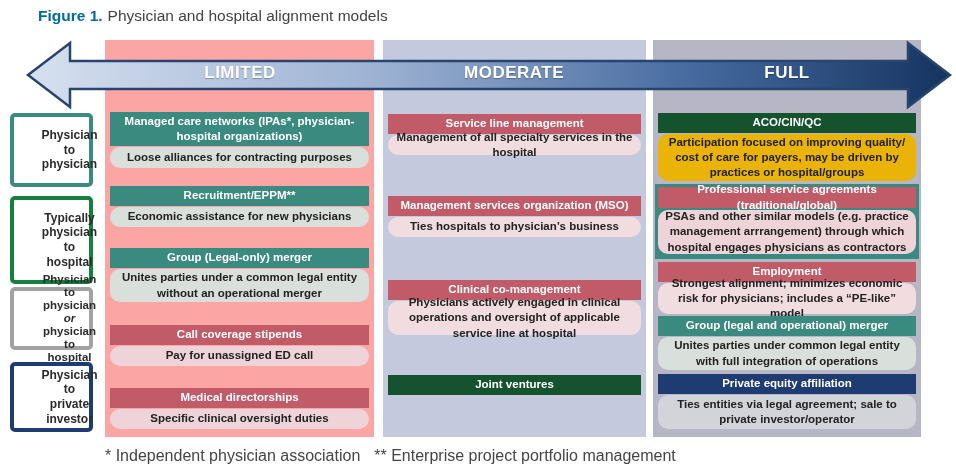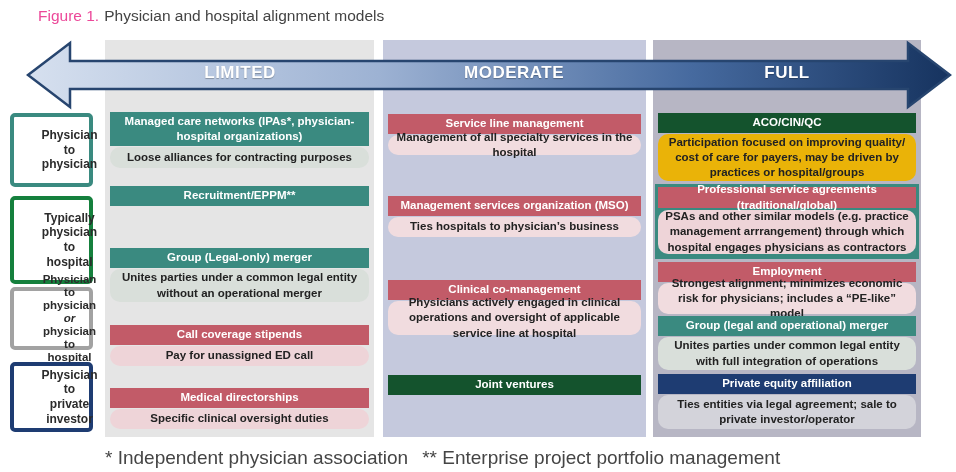--- a/index.html
+++ b/index.html
@@ -2,24 +2,24 @@
 <html><head>
 <meta charset="utf-8">
 <style>
   html,body{margin:0;padding:0;background:#fff;}
   #canvas{
     position:relative;width:956px;height:472px;background:#ffffff;
     font-family:"Liberation Sans",sans-serif;overflow:hidden;
   }
   
   .title{position:absolute;left:38px;top:7px;font-size:15.5px;color:#434343;}
-  .title .fig{color:#ec4899;font-weight:normal;margin-right:5px;}
+  .title .fig{color:#0369a1;font-weight:bold;margin-right:5px;}
   
   .band{position:absolute;top:40px;height:397px;z-index:1;}
-  #band-limited{left:105px;width:269px;background:#e5e5e5;}
+  #band-limited{left:105px;width:269px;background:#fca5a5;}
   #band-moderate{left:383px;width:263px;background:#c5c9dd;}
   #band-full{left:653px;width:268px;background:#b7b6c4;}
   
   #arrow-svg{position:absolute;left:26px;top:40px;z-index:2;}
   .arrow-label{
     position:absolute;top:63px;z-index:3;transform:translateX(-50%);
     color:#ffffff;font-weight:bold;font-size:17px;letter-spacing:.5px;
     text-shadow:0 1px 1px rgba(0,0,0,.28);
   }
   
@@ -48,36 +48,37 @@
   .group-outline .desc{height:44px;}
   
   .side-box{
     position:absolute;left:10px;width:83px;background:#ffffff;border-radius:5px;
     display:flex;align-items:center;justify-content:center;text-align:center;
     font-weight:bold;color:#2b2b2b;white-space:pre-line;z-index:2;box-sizing:border-box;
     font-size:12px;line-height:1.22;padding-left:36px;
   }
   .side-box em{font-style:italic;font-weight:bold;}
   
-  .footnote{position:absolute;left:105px;top:447px;font-size:19px;color:#454545;z-index:2;}
+  .footnote{position:absolute;left:105px;top:447px;font-size:16px;color:#454545;z-index:2;}
   .footnote span{margin-right:14px;}
 </style>
 </head>
 <body>
 
 <div id="canvas">
 
   <div class="title">
     <span class="fig">Figure 1.</span><span>Physician and hospital alignment models</span>
   </div>
 
   <div class="band" id="band-limited">
     <div class="hdr teal" style="top:72px;height:34px;">Managed care networks (IPAs*, physician-hospital organizations)</div>
     <div class="desc teal" style="top:107px;height:21px;">Loose alliances for contracting purposes</div>
     <div class="hdr teal" style="top:146px;height:20px;">Recruitment/EPPM**</div>
+    <div class="desc teal" style="top:167px;height:20px;">Economic assistance for new physicians</div>
     <div class="hdr teal" style="top:208px;height:20px;">Group (Legal-only) merger</div>
     <div class="desc teal" style="top:229px;height:33px;">Unites parties under a common legal entity without an operational merger</div>
     <div class="hdr rose" style="top:285px;height:20px;">Call coverage stipends</div>
     <div class="desc rose" style="top:306px;height:20px;">Pay for unassigned ED call</div>
     <div class="hdr rose" style="top:348px;height:20px;">Medical directorships</div>
     <div class="desc rose" style="top:369px;height:20px;">Specific clinical oversight duties</div>
   </div>
 
   <div class="band" id="band-moderate">
     <div class="hdr rose" style="top:74px;height:20px;">Service line management</div>

